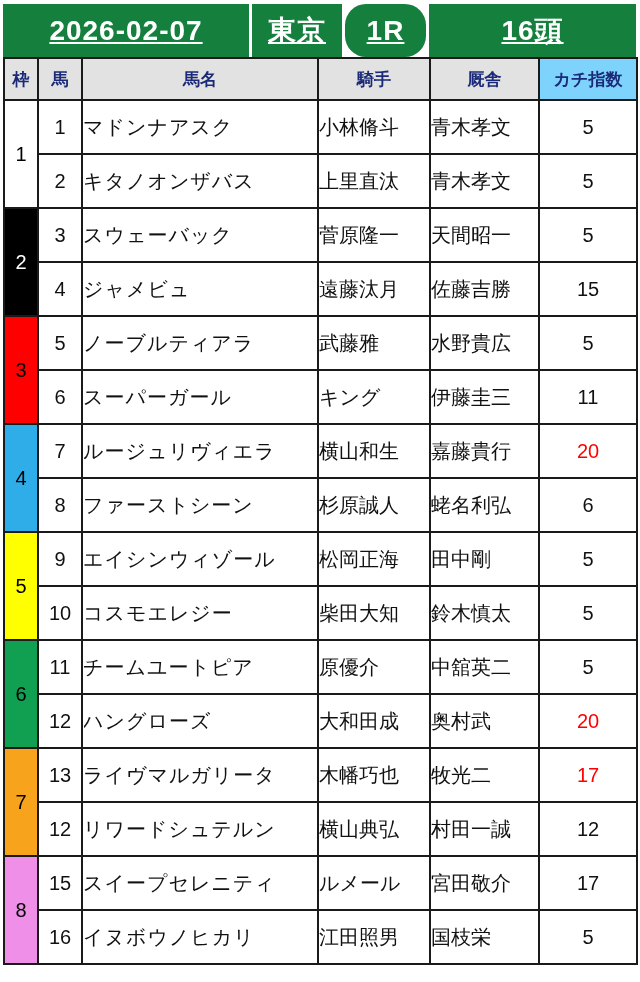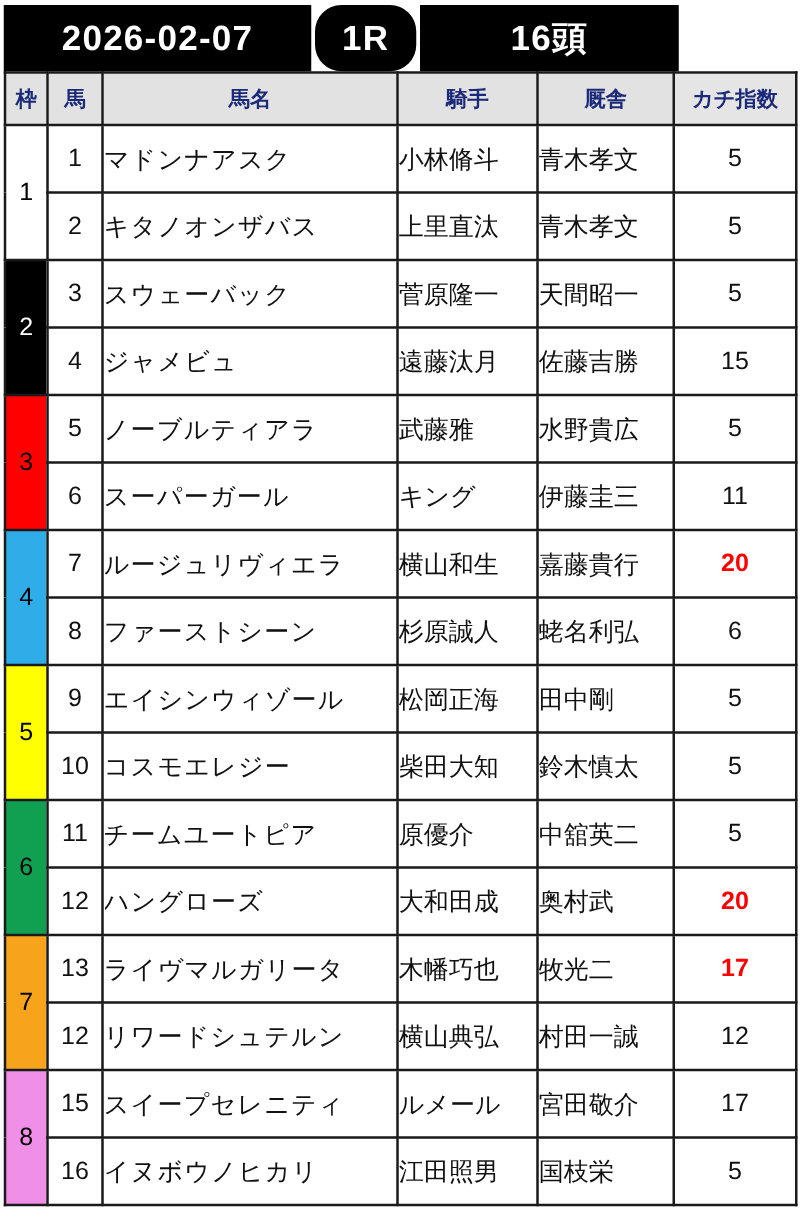--- a/index.html
+++ b/index.html
@@ -16,28 +16,29 @@
     width: 633px;
   }
   
   .topbar {
     display: flex;
     gap: 3px;
     height: 53px;
     margin-bottom: 0;
   }
   .topbar .cell {
-    background: #000000;
+    background: #15803d;
     color: #ffffff;
     font-weight: bold;
     font-size: 28px;
     display: flex;
     align-items: center;
     justify-content: center;
     letter-spacing: 1px;
+    text-decoration: underline;
   }
   .tb-date  { flex: 0 0 246px; }
   .tb-track { flex: 0 0 90px; }
   .tb-race  { flex: 0 0 81px; border-radius: 21px; }
   .tb-count { flex: 0 0 207px; }
 
   
   table.race {
     border-collapse: collapse;
     table-layout: fixed;
@@ -50,21 +51,21 @@
     white-space: nowrap;
   }
   table.race thead tr { height: 42px; }
   table.race thead th {
     background: #e2e2e2;
     color: #1b2a78;
     font-size: 17px;
     font-weight: bold;
     text-align: center;
   }
-  table.race thead th.index-h { background: #e5e5e5; margin-top: 44px; }
+  table.race thead th.index-h { background: #7dd3fc; margin-top: 44px; }
 
   table.race tbody tr { height: 54px; }
   table.race tbody td {
     font-size: 20px;
     color: #111111;
     background: #ffffff;
   }
   td.frame {
     text-align: center;
     font-size: 22px;
@@ -72,30 +73,31 @@
   td.num { text-align: center; font-size: 21px; }
   td.name { padding-left: 14px; letter-spacing: 1px; border-radius: 16px; }
   td.jockey, td.stable { padding-left: 10px; }
   td.index {
     background: #ffffcc;
     text-align: center;
     font-size: 27px;
   }
   td.index.red {
     color: #ff0000;
-    font-weight: bold;
+    font-weight: normal;
   }
 </style>
 </head>
 <body>
 
 <div class="page">
 
   <div class="topbar">
     <div class="cell tb-date">2026-02-07</div>
+    <div class="cell tb-track">東京</div>
     <div class="cell tb-race">1R</div>
     <div class="cell tb-count">16頭</div>
   </div>
 
   <table class="race">
     <colgroup>
       <col style="width:34px">
       <col style="width:44px">
       <col style="width:236px">
       <col style="width:112px">

